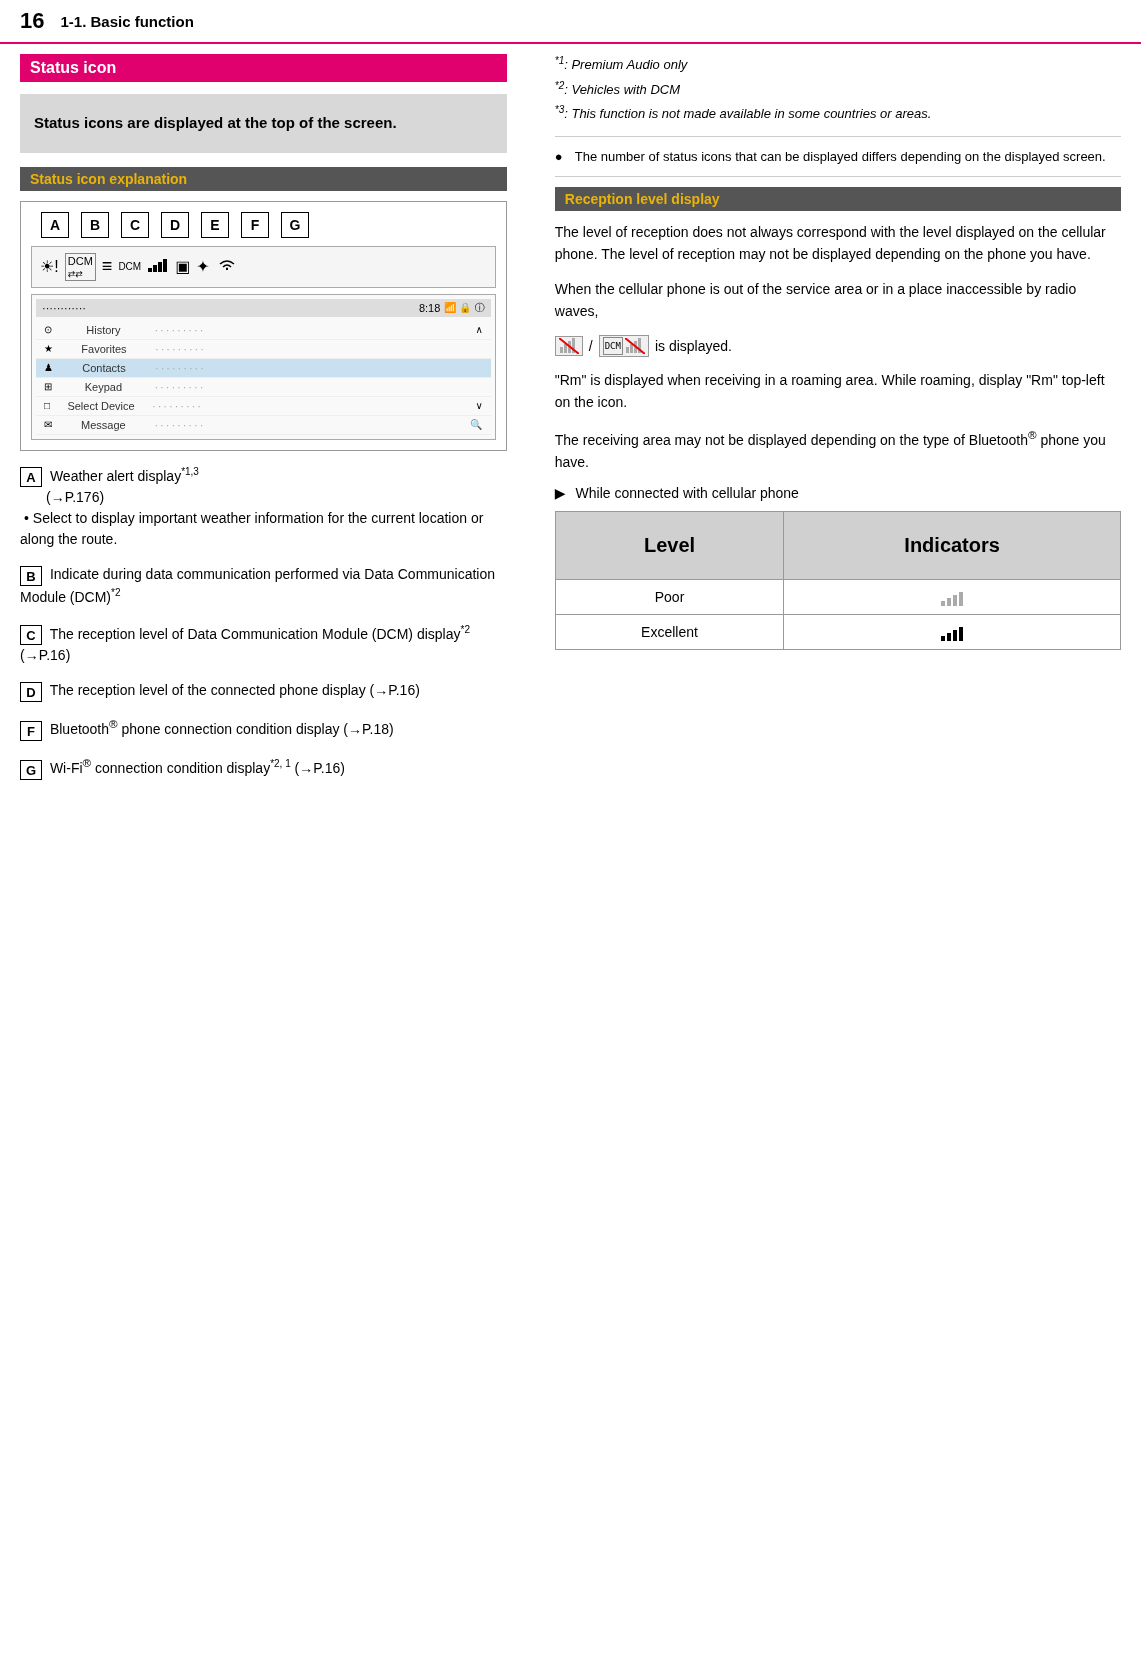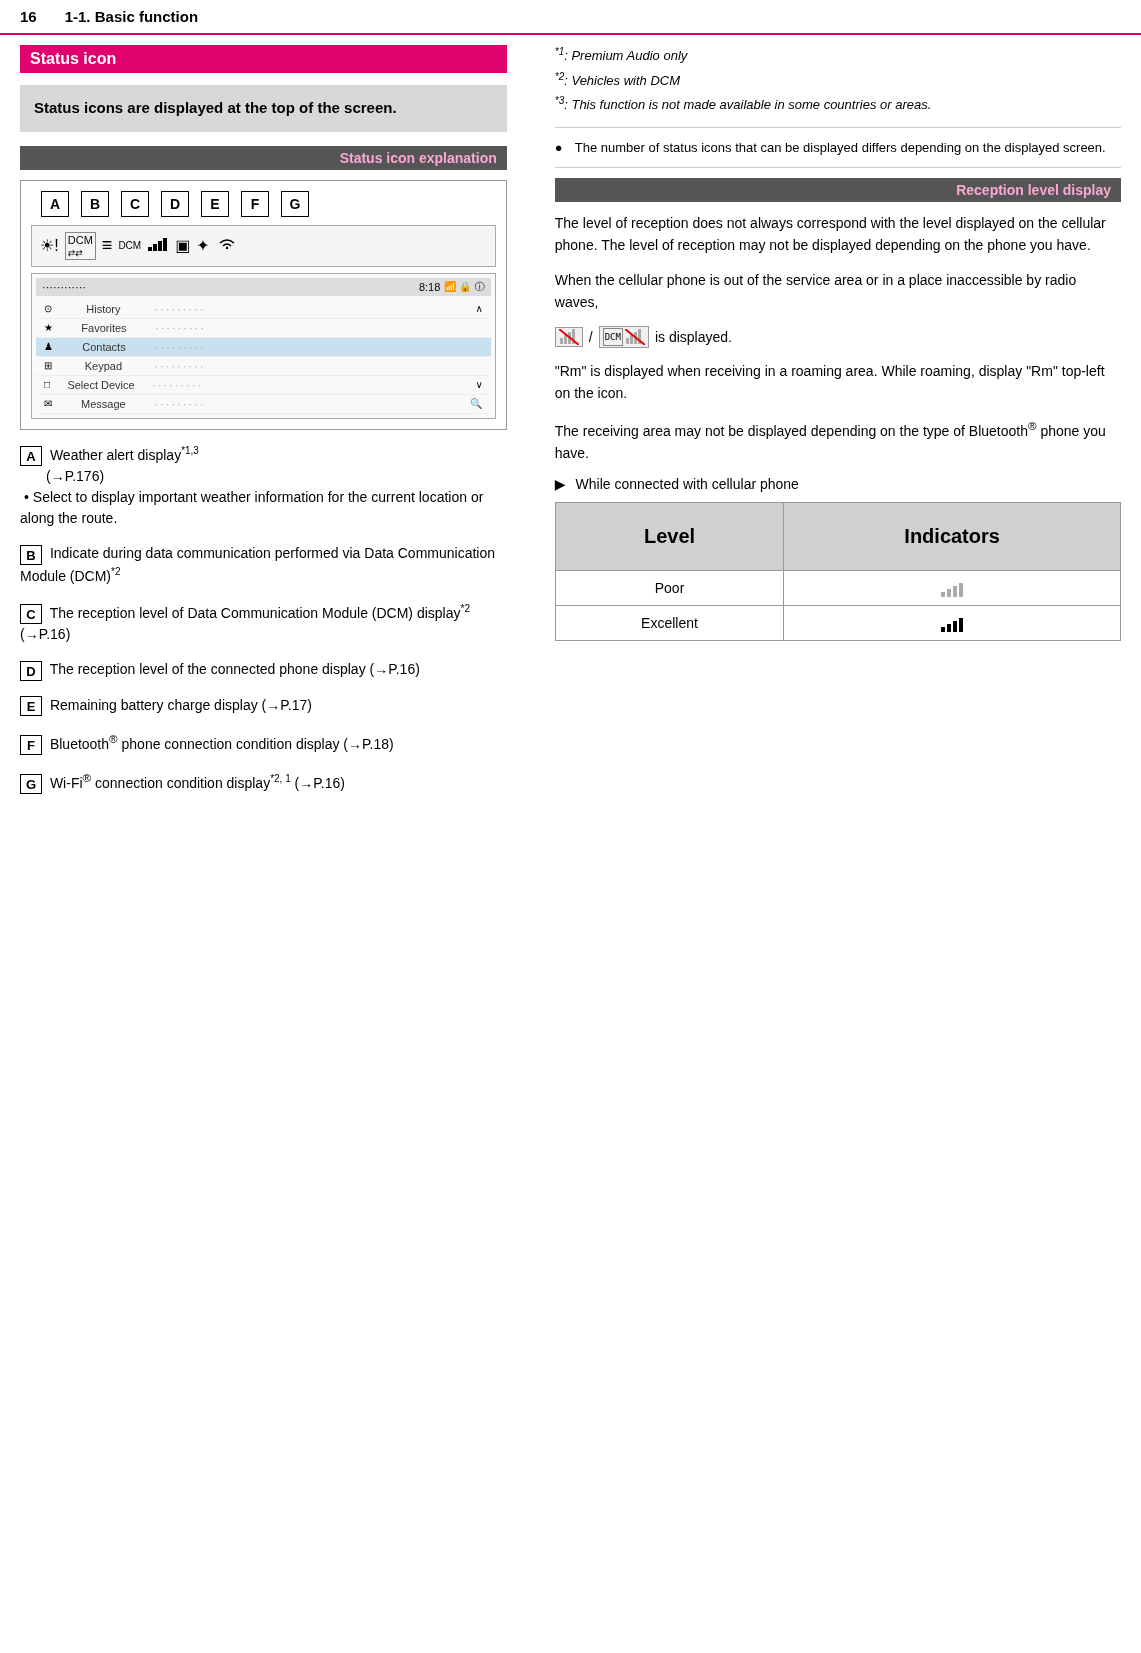--- a/index.html
+++ b/index.html
@@ -13,23 +13,23 @@
     }
 
     .page-header {
       display: flex;
       align-items: center;
       padding: 8px 20px;
       border-bottom: 2px solid #e0006e;
       margin-bottom: 10px;
     }
     .page-number {
-      font-size: 15px;
-      font-weight: bold;
-      margin-right: 28px;
+      font-size: 22px;
+      font-weight: bold;
+      margin-right: 16px;
     }
     .page-title-header {
       font-size: 15px;
       font-weight: bold;
     }
 
     .content-area {
       display: flex;
       gap: 8px;
       padding: 0 20px;
@@ -49,31 +49,30 @@
       background: #e0006e;
       color: #fff;
       font-size: 16px;
       font-weight: bold;
       padding: 5px 10px;
       margin-bottom: 12px;
     }
 
     .section-heading-gray {
       background: #555;
-      color: #f9a8d4;
+      color: #eab308;
       font-size: 14px;
       font-weight: bold;
       padding: 4px 10px;
       margin-bottom: 10px;
-      text-align: right;
     }
 
     .info-box {
       background: #d8d8d8;
-      padding: 12px 14px;
+      padding: 18px 14px;
       font-weight: bold;
       font-size: 15px;
       margin-bottom: 14px;
       line-height: 1.5;
     }
 
     .icon-diagram {
       border: 1px solid #999;
       padding: 10px;
       margin-bottom: 14px;
@@ -350,24 +349,20 @@
     <div class="item-entry">
       <span class="item-letter-box">C</span>
       <span>The reception level of Data Communication Module (DCM) display<span class="superscript">*2</span> (→P.16)</span>
     </div>
 
     <div class="item-entry">
       <span class="item-letter-box">D</span>
       <span>The reception level of the connected phone display (→P.16)</span>
     </div>
 
-    <div class="item-entry">
-      <span class="item-letter-box">E</span>
-      <span>Remaining battery charge display (→P.17)</span>
-    </div>
 
     <div class="item-entry">
       <span class="item-letter-box">F</span>
       <span>Bluetooth<sup>®</sup> phone connection condition display (→P.18)</span>
     </div>
 
     <div class="item-entry">
       <span class="item-letter-box">G</span>
       <span>Wi-Fi<sup>®</sup> connection condition display<span class="superscript">*2, 1</span> (→P.16)</span>
     </div>

